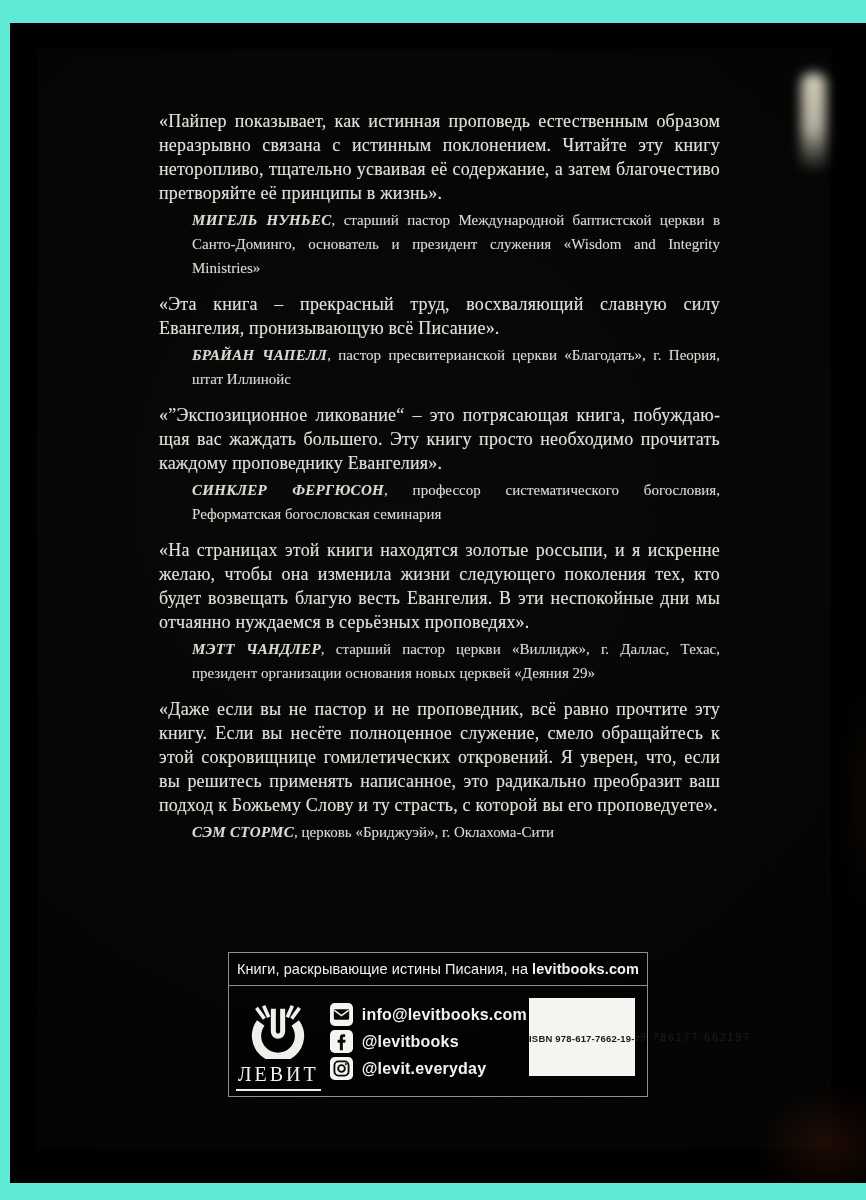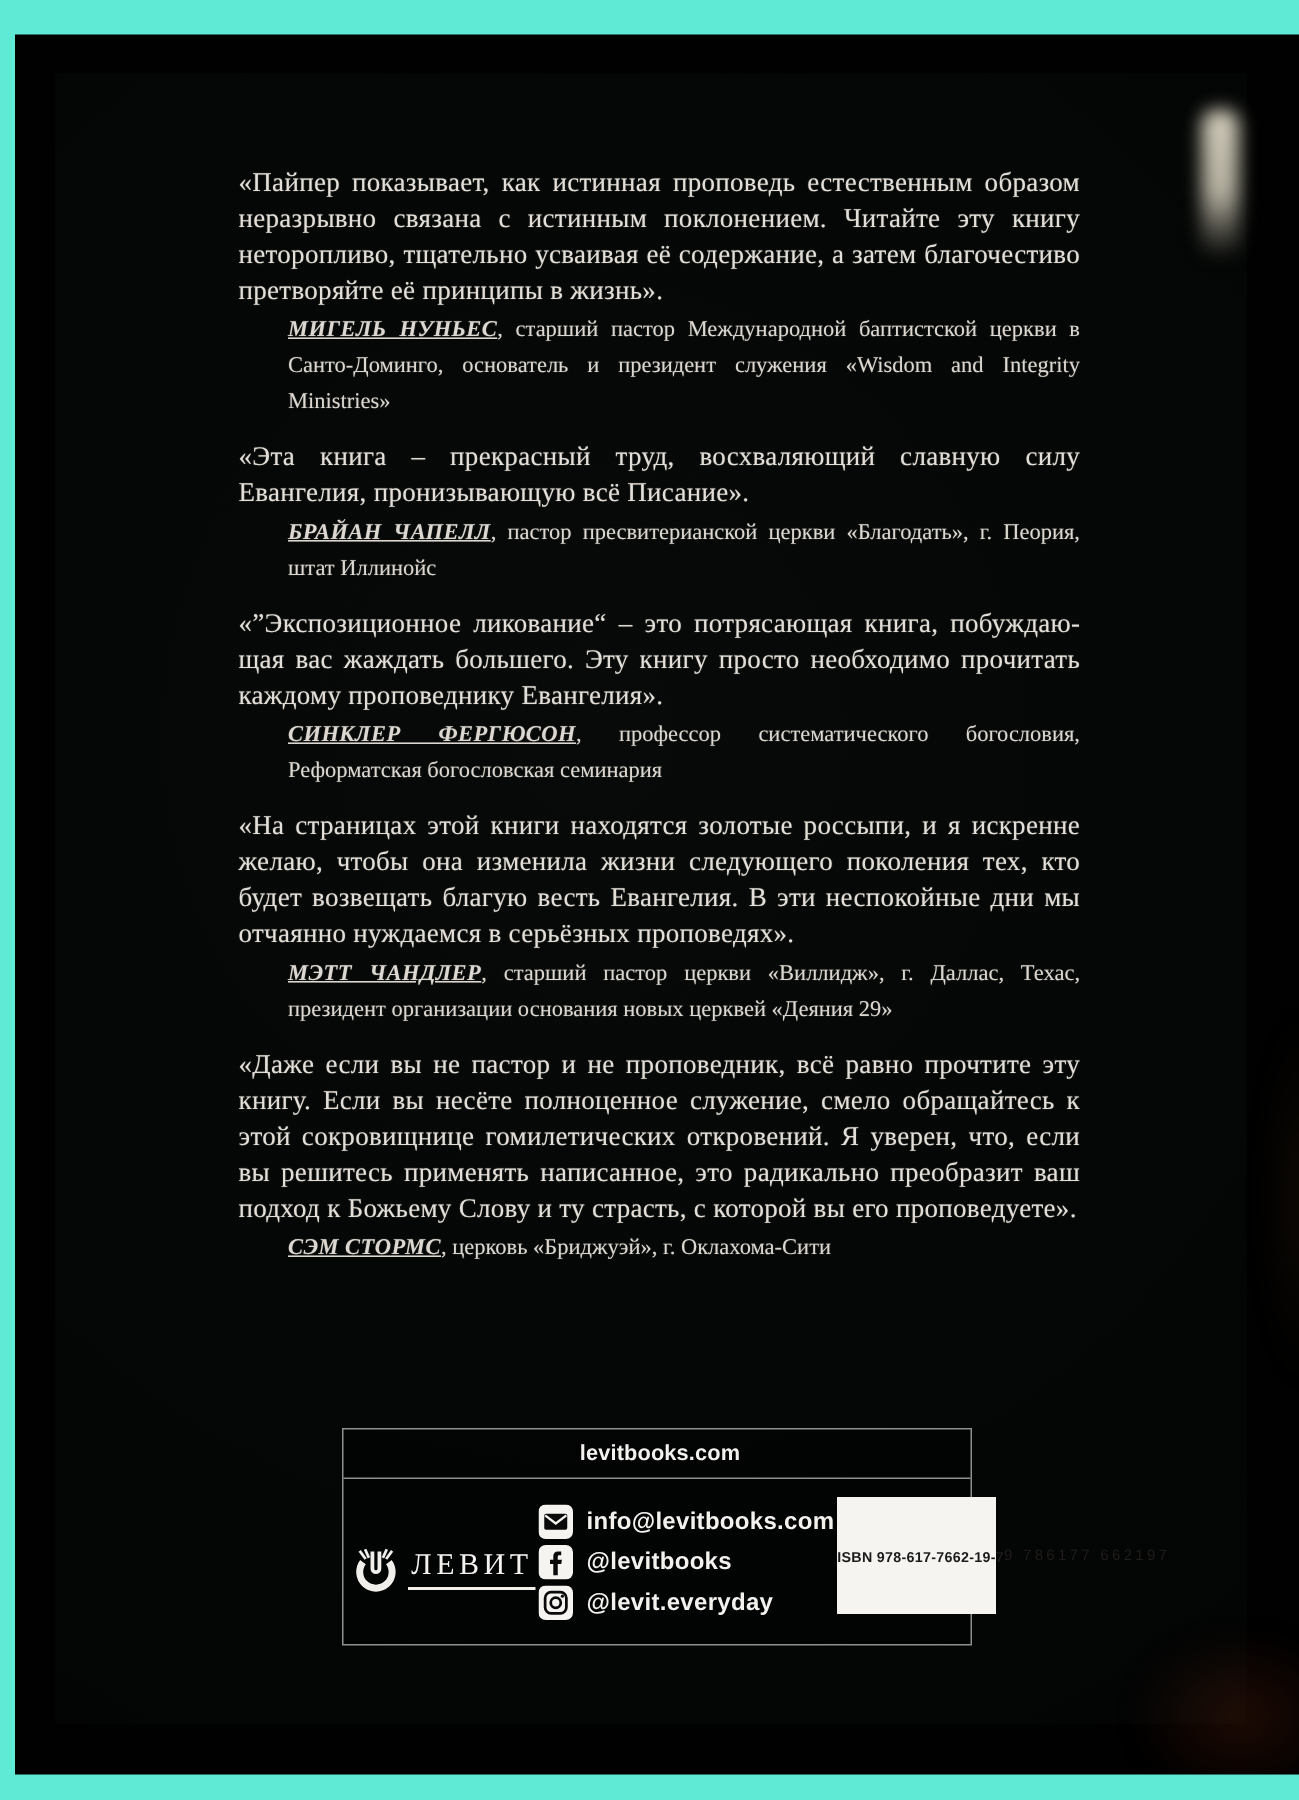--- a/index.html
+++ b/index.html
@@ -19,30 +19,30 @@
         background:radial-gradient(ellipse at center, rgba(90,60,30,0.14) 0%, rgba(0,0,0,0) 70%);
         filter:blur(7px);}
 
   
   .content{position:absolute;left:122px;top:60px;width:561px;color:#e3dfd8;}
   .quote{margin:12px 0 0 0;font-size:18px;line-height:24px;text-align:justify;
          text-shadow:0 0 1px rgba(228,222,210,0.4);letter-spacing:0.2px;}
   .quote-block:first-child .quote{margin-top:0;}
   .attrib{margin:3px 0 0 0;padding-left:33px;font-size:15px;line-height:24px;text-align:justify;
           color:#dcd8d1;text-shadow:0 0 1px rgba(228,222,210,0.35);}
-  .attrib-name{font-weight:bold;font-style:italic;letter-spacing:0.3px;text-decoration:underline;}
+  .attrib-name{font-weight:bold;font-style:italic;letter-spacing:0.3px;}
 
   
   .panel{position:absolute;left:191px;top:903px;width:420px;height:145px;border:1px solid #8f8f8d;
          font-family:"Liberation Sans", sans-serif;color:#f3f2ef;box-sizing:border-box;background:rgba(0,0,0,0.35);}
   .panel-header{height:32px;border-bottom:1px solid #8f8f8d;display:flex;align-items:center;justify-content:center;
          font-size:14.5px;letter-spacing:0.1px;white-space:nowrap;}
   .panel-header b{margin-left:4px;}
   .panel-body{display:flex;align-items:stretch;height:111px;}
-  .brand{width:128px;display:flex;flex-direction:row;align-items:center;justify-content:center;padding-top:4px;}
+  .brand{width:128px;display:flex;flex-direction:column;align-items:center;justify-content:center;padding-top:4px;}
   .brand-name{font-family:"Liberation Serif", serif;font-size:20px;letter-spacing:3px;
          border-bottom:2px solid #f0efec;padding:2px 2px 3px 2px;margin-top:2px;}
   .socials{flex:1;display:flex;flex-direction:column;justify-content:center;gap:4px;padding-left:2px;}
   .social-row{display:flex;align-items:center;gap:9px;height:23px;}
   .social-icon{width:23px;height:23px;flex:0 0 23px;}
   .social-label{font-size:16px;font-weight:bold;letter-spacing:0.2px;white-space:nowrap;}
   .isbn-box{width:106px;margin:12px 12px 0 2px;background:#f5f4f1;height:78px;
          display:flex;flex-direction:row;align-items:center;box-sizing:border-box;padding-top:2px;}
   .isbn-label{color:#1b1b1b;font-size:9.5px;font-weight:bold;letter-spacing:0.2px;white-space:nowrap;}
   .barcode{position:relative;width:94px;height:48px;margin-top:2px;font-size:0;white-space:nowrap;overflow:hidden;}
@@ -83,20 +83,21 @@
 
         <div class="quote-block">
           <p class="quote">«Даже если вы не пастор и не проповедник, всё равно прочтите эту книгу. Если вы несёте полноценное служение, смело обращайтесь к этой сокровищнице гомилетических откровений. Я уверен, что, если вы решитесь применять написанное, это радикально преоб­разит ваш подход к Божьему Слову и ту страсть, с которой вы его проповедуете».</p>
           <p class="attrib"><span class="attrib-name">СЭМ СТОРМС</span><span>, церковь «Бриджуэй», г. Оклахома-Сити</span></p>
         </div>
 
       </div>
 
       <div class="panel">
         <div class="panel-header">
+          <span>Книги, раскрывающие истины Писания, на</span>
           <b>levitbooks.com</b>
         </div>
         <div class="panel-body">
 
           <div class="brand">
             <svg width="86" height="62" viewBox="0 0 120 86">
               <g stroke="#f0efec" fill="none">
                 <path d="M 36 36 A 30 30 0 1 0 84 36" stroke-width="13"></path>
                 <path d="M53.5 16 L53.5 48 A 6.5 6.5 0 0 0 66.5 48 L66.5 16" stroke-width="7"></path>
                 <path d="M30 15 L41 30" stroke-width="5"></path>

